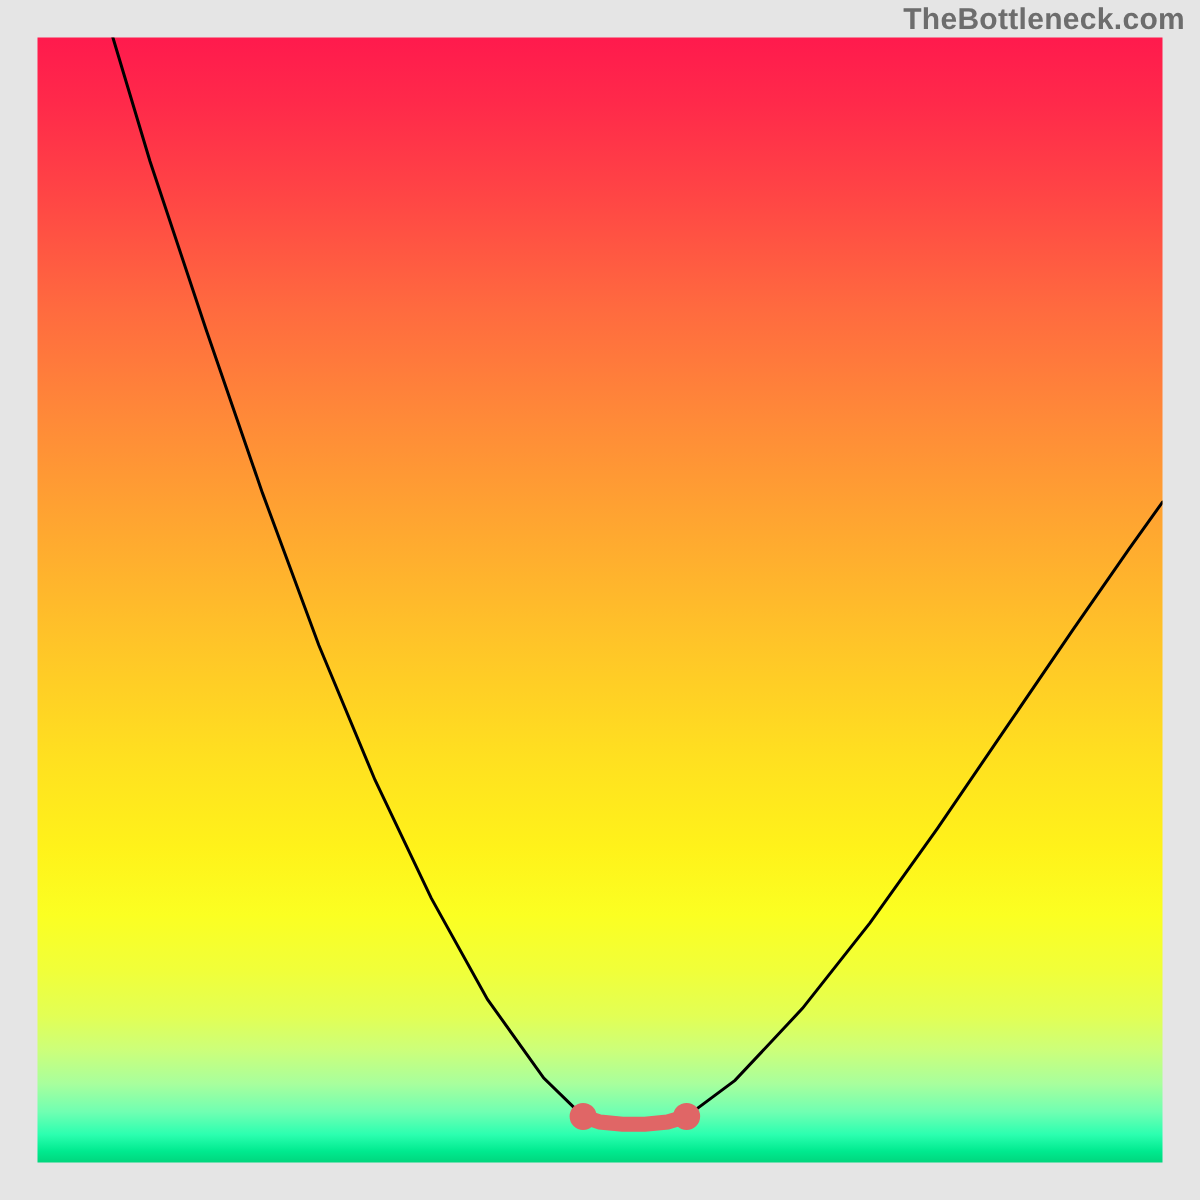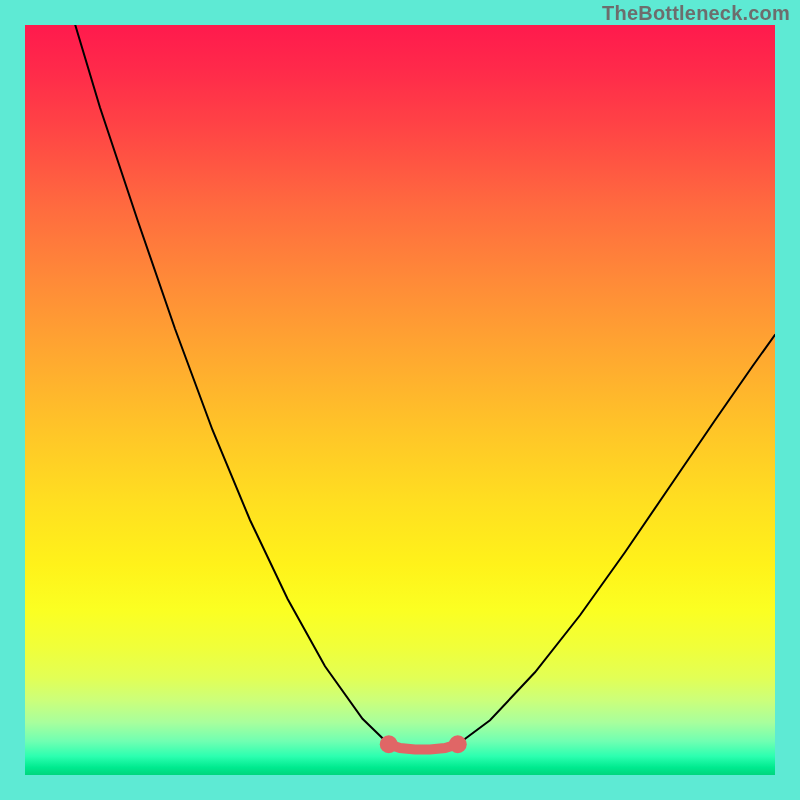--- a/index.html
+++ b/index.html
@@ -9,21 +9,21 @@
     height: 800px;
     background: #000;
     overflow: hidden;
   }
   .frame {
     position: absolute;
     top: 0;
     left: 0;
     width: 800px;
     height: 800px;
-    background: #5eead4;
+    background: #e5e5e5;
     text-align: center;
   }
   .plot-area {
     position: absolute;
     top: 25px;
     left: 25px;
     width: 750px;
     height: 750px;
     background: linear-gradient(to bottom,
       #ff1a4d 0%,

